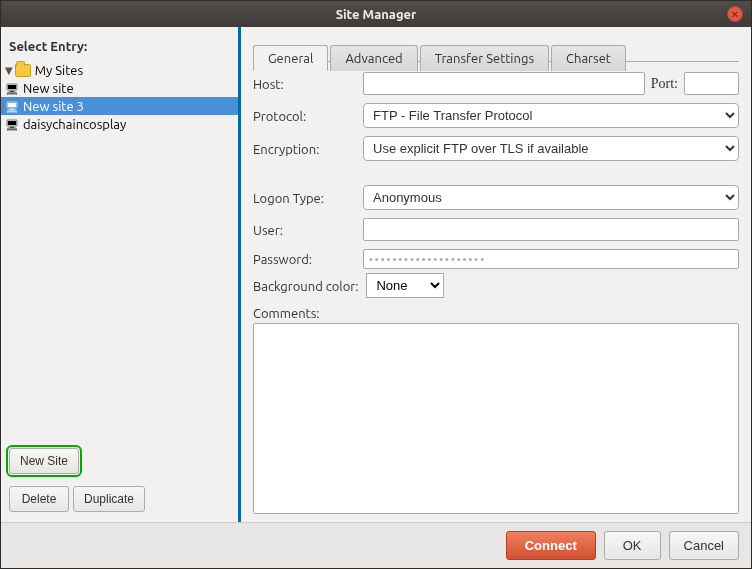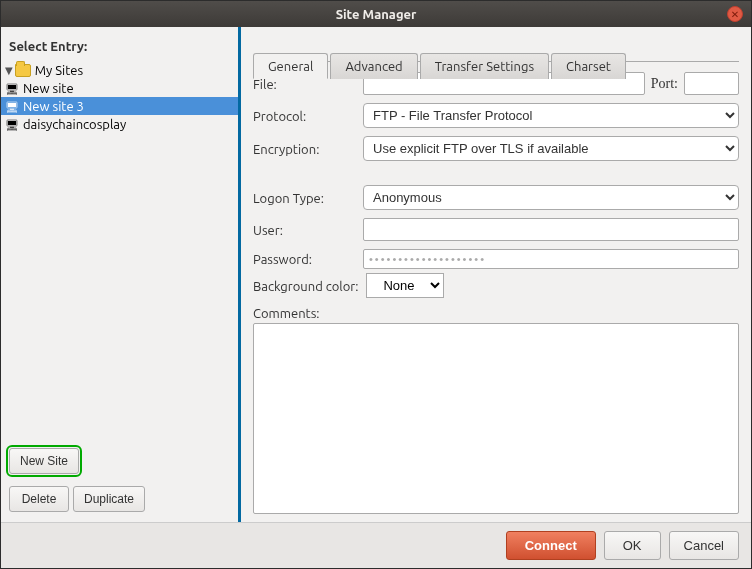--- a/index.html
+++ b/index.html
@@ -163,21 +163,21 @@
       padding: 5px 14px;
       border: 1px solid #aaa;
       border-bottom: none;
       background: linear-gradient(to bottom, #e8e6e4, #d8d6d4);
       cursor: pointer;
       font-size: 13px;
       color: #333;
       margin-right: 2px;
       border-radius: 3px 3px 0 0;
       position: relative;
-      top: 18px;
+      top: 10px;
     }
     .tab.active {
       background: #f2f1f0;
       border-bottom: 1px solid #f2f1f0;
       z-index: 1;
     }
     .form-grid {
       display: grid;
       grid-template-columns: 110px 1fr;
       row-gap: 8px;
@@ -243,21 +243,21 @@
       gap: 8px;
       margin-top: 4px;
     }
     .bg-color-label {
       font-size: 13px;
       color: #333;
     }
     .bg-color-select {
       border: 1px solid #aaa;
       background: #fff;
-      padding: 3px 12px;
+      padding: 3px 5px;
       font-size: 13px;
       border-radius: 0;
       width: 78px;
     }
     .comments-section {
       margin-top: 8px;
       display: flex;
       flex-direction: column;
       gap: 3px;
       flex: 1;
@@ -367,21 +367,21 @@
 
       <div class="tabs">
         <div class="tab active">General</div>
         <div class="tab">Advanced</div>
         <div class="tab">Transfer Settings</div>
         <div class="tab">Charset</div>
       </div>
 
       <div class="form-grid">
 
-        <span class="form-label">File:</span>
+        <span class="form-label">Host:</span>
         <div class="host-port-row">
           <input class="host-input" type="text" value="" style="">
           <span class="port-label">Port:</span>
           <input class="port-input" type="text" value="" style="">
         </div>
 
         <span class="form-label">Protocol:</span>
         <select class="form-select">
           <option>FTP - File Transfer Protocol</option>
           <option>SFTP - SSH File Transfer Protocol</option>

